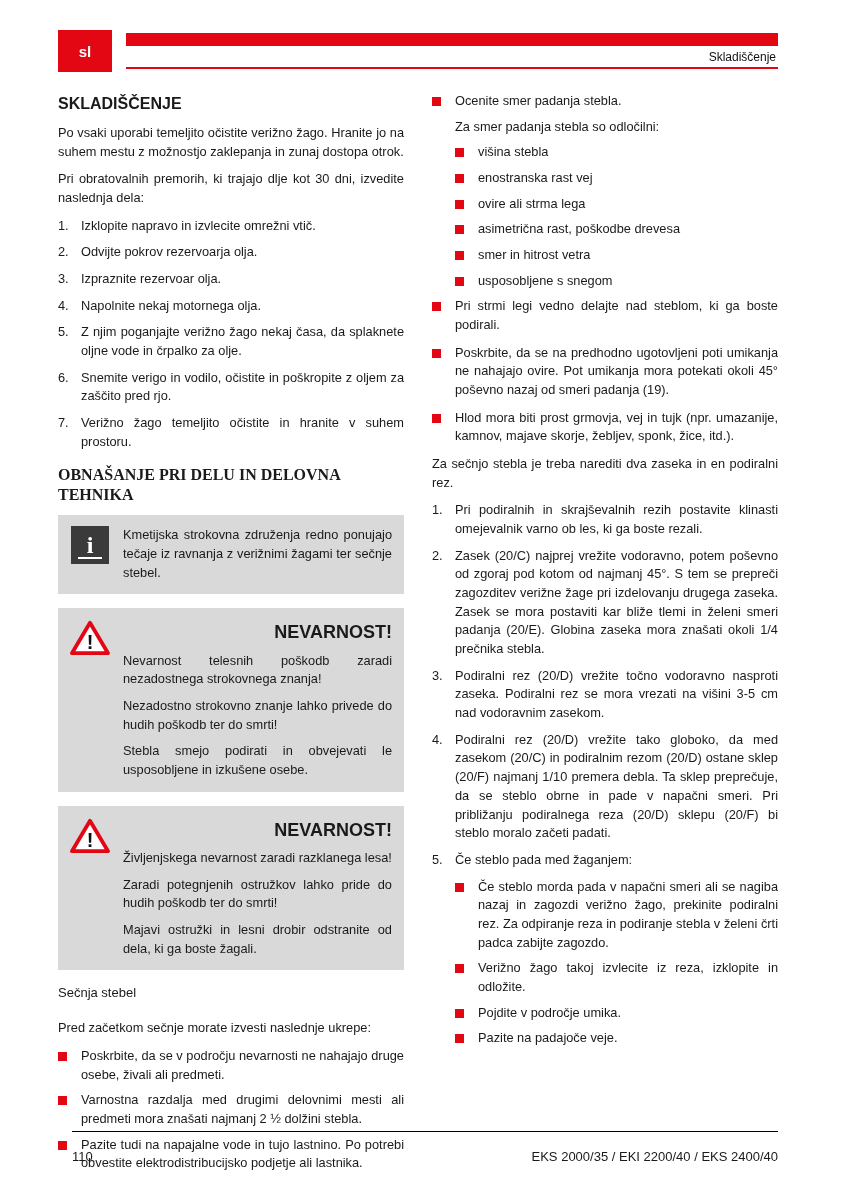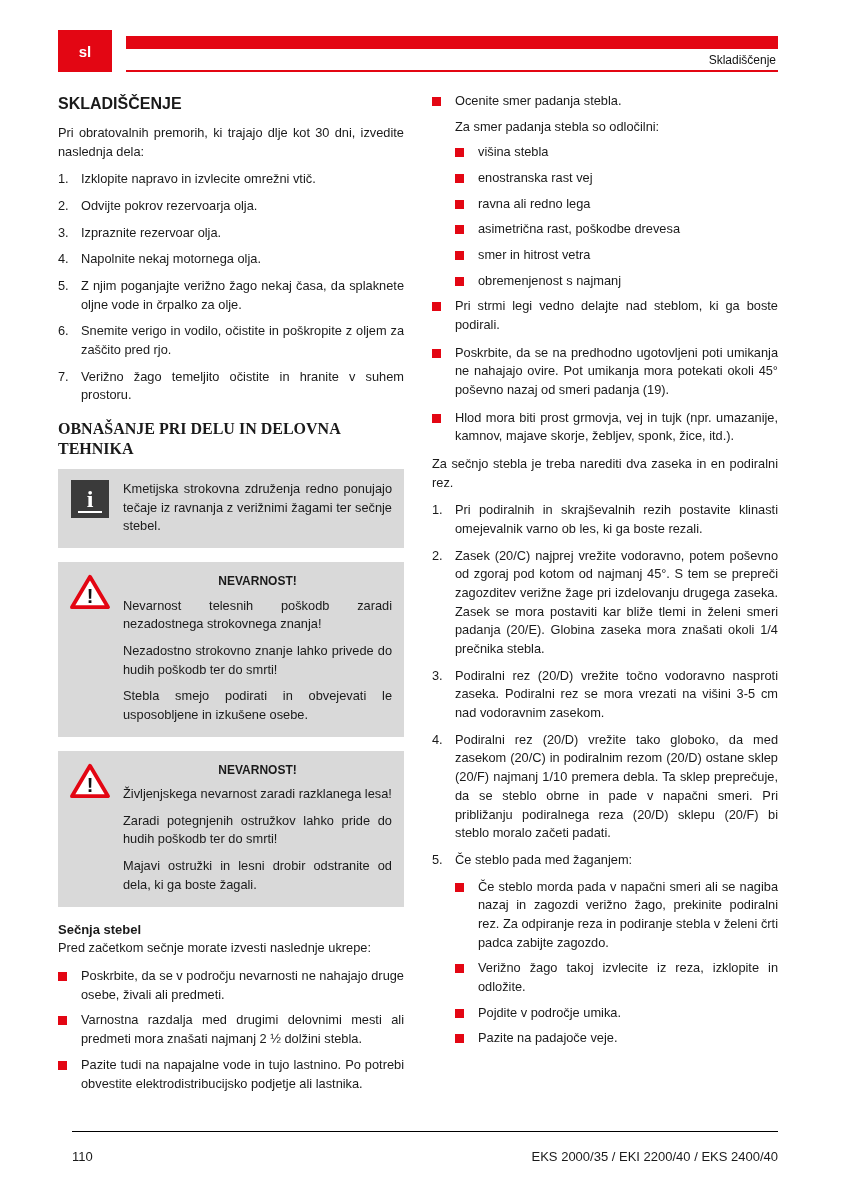--- a/index.html
+++ b/index.html
@@ -8,56 +8,56 @@
     --icon-dark:#3a3a3a;
   }
   *{margin:0;padding:0;box-sizing:border-box;}
   html,body{background:#ffffff;}
   .page{
     width:842px;height:1190px;margin:0 auto;background:#fff;position:relative;
     font-family:"Liberation Sans", sans-serif;color:#1a1a1a;
     padding:30px 64px 0 58px;overflow:hidden;
   }
   
-  .header{display:flex;align-items:flex-end;gap:14px;margin-bottom:20px;}
+  .header{display:flex;align-items:center;gap:14px;margin-bottom:20px;}
   .lang-badge{
     width:54px;height:42px;background:var(--accent-red);color:#fff;
     font-weight:bold;font-size:15px;display:flex;align-items:center;justify-content:center;
     flex:0 0 auto;
   }
   .header-right{flex:1;}
   .red-bar{height:13px;background:var(--accent-red);}
   .header-title{text-align:right;font-size:12px;padding:4px 2px 3px 0;color:#111;}
   .red-rule{height:2px;background:var(--accent-red);}
   
   .columns{display:flex;gap:28px;}
   .col{flex:1;font-size:12.8px;line-height:1.46;}
   .h-section{font-size:16px;font-weight:bold;margin:2px 0 10px;line-height:1.25;}
   .h2gap{margin-top:14px;font-family:Liberation Serif, serif;}
-  .h-sub{font-size:13px;font-weight:bold;margin:12px 0 0;}
+  .h-sub{font-size:13px;font-weight:normal;margin:12px 0 16px;}
   .para{margin-bottom:9px;text-align:justify;}
   .indent1{padding-left:23px;margin-bottom:7px;}
   
   .step{display:flex;margin-bottom:8px;}
   .step .n{flex:0 0 23px;}
   .step .t{flex:1;text-align:justify;}
   
   .brow{display:flex;margin-bottom:7px;}
   .brow.mt{margin-bottom:9px;}
   .brow .sq{flex:0 0 9px;width:9px;height:9px;background:var(--accent-red);margin:5px 14px 0 0;}
   .brow .t{flex:1;text-align:justify;}
   .brow.sub{padding-left:23px;}
   .sub-block{margin-bottom:4px;}
   
   .gbox{background:var(--box-gray);display:flex;gap:12px;padding:11px 12px 12px 11px;margin-bottom:14px;}
   .icon-col{flex:0 0 42px;display:flex;justify-content:center;}
   .gtext{flex:1;text-align:justify;}
   .gpara{margin-bottom:8px;text-align:justify;}
   .gpara.last{margin-bottom:0;}
-  .danger-title{font-weight:bold;font-size:12px;margin-bottom:6px;text-align:center;}
+  .danger-title{font-weight:bold;font-size:18px;margin-bottom:6px;text-align:right;}
   .info-icon{
     width:38px;height:38px;background:var(--icon-dark);color:#fff;position:relative;
     display:flex;align-items:center;justify-content:center;
     font-family:"Liberation Serif", serif;font-weight:bold;font-size:24px;
   }
   .info-icon::after{content:"";position:absolute;left:7px;right:7px;bottom:5px;height:2px;background:#fff;}
   .warn-icon{display:block;}
   
   .footer{
     position:absolute;left:72px;right:64px;bottom:26px;
@@ -76,20 +76,21 @@
       <div class="red-bar"></div>
       <div class="header-title">Skladiščenje</div>
       <div class="red-rule"></div>
     </div>
   </header>
 
   <main class="columns">
 
     <section class="col">
       <h1 class="h-section">SKLADIŠČENJE</h1>
+      <p class="para">Po vsaki uporabi temeljito očistite verižno žago. Hranite jo na suhem mestu z možnostjo zaklepanja in zunaj dostopa otrok.</p>
       <p class="para">Pri obratovalnih premorih, ki trajajo dlje kot 30 dni, izvedite naslednja dela:</p>
 
       <div class="olist">
         <div class="step">
             <span class="n">1.</span>
             <span class="t">Izklopite napravo in izvlecite omrežni vtič.</span>
           </div>
         <div class="step">
             <span class="n">2.</span>
             <span class="t">Odvijte pokrov rezervoarja olja.</span>
@@ -185,33 +186,33 @@
         <div class="brow sub">
             <span class="sq"></span>
             <span class="t">višina stebla</span>
           </div>
         <div class="brow sub">
             <span class="sq"></span>
             <span class="t">enostranska rast vej</span>
           </div>
         <div class="brow sub">
             <span class="sq"></span>
-            <span class="t">ravna ali redno lega</span>
+            <span class="t">ovire ali strma lega</span>
           </div>
         <div class="brow sub">
             <span class="sq"></span>
             <span class="t">asimetrična rast, poškodbe drevesa</span>
           </div>
         <div class="brow sub">
             <span class="sq"></span>
             <span class="t">smer in hitrost vetra</span>
           </div>
         <div class="brow sub">
             <span class="sq"></span>
-            <span class="t">obremenjenost s najmanj</span>
+            <span class="t">usposobljene s snegom</span>
           </div>
       </div>
 
       <div class="brow mt">
           <span class="sq"></span>
           <span class="t">Pri strmi legi vedno delajte nad steblom, ki ga boste podirali.</span>
         </div>
       <div class="brow mt">
           <span class="sq"></span>
           <span class="t">Poskrbite, da se na predhodno ugotovljeni poti umikanja ne nahajajo ovire. Pot umikanja mora potekati okoli 45° poševno nazaj od smeri padanja (19).</span>

